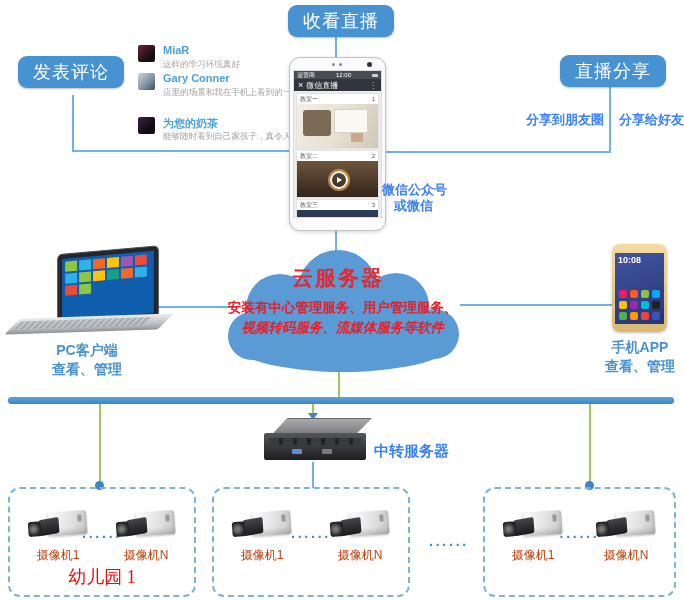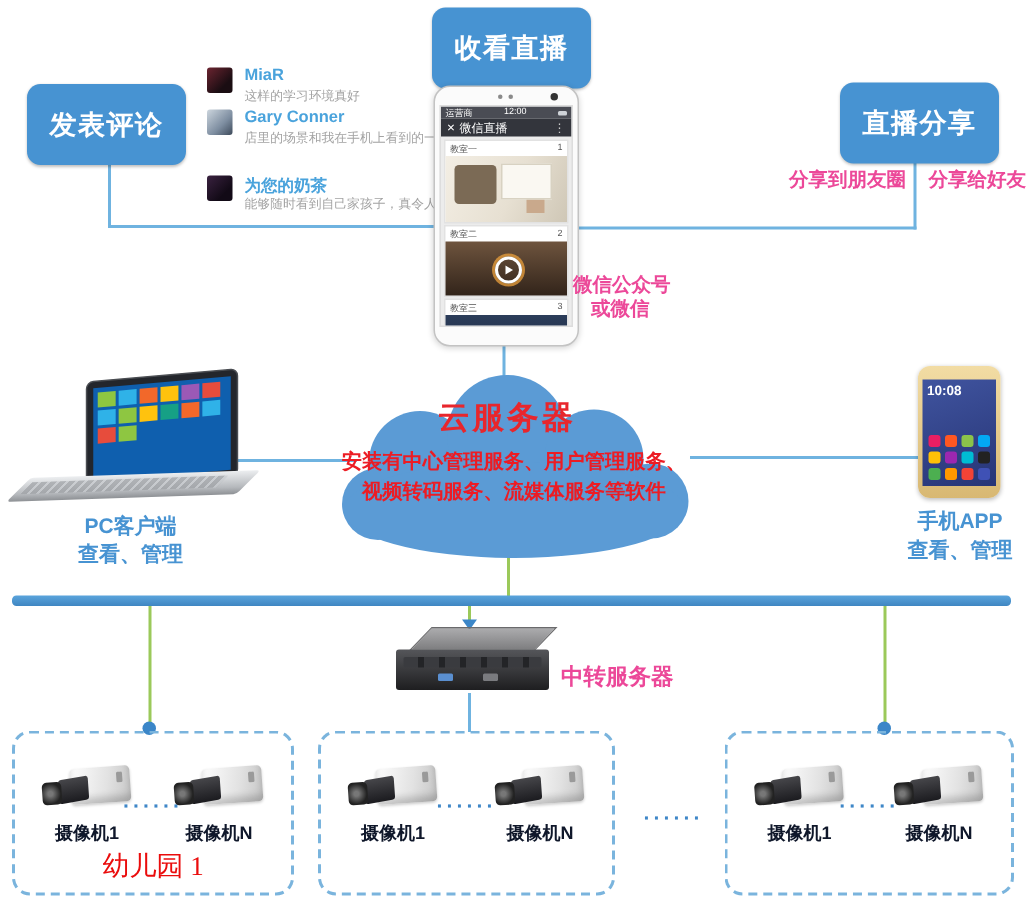--- a/index.html
+++ b/index.html
@@ -7,22 +7,22 @@
           font-family:"Liberation Sans","DejaVu Sans",sans-serif;}
   
   .ln{position:absolute;background:#6fb3e0;}
   .ln-g{position:absolute;background:#9bc95a;}
   .dot-b{position:absolute;width:9px;height:9px;border-radius:50%;background:#3b86c8;}
   .arr-down{position:absolute;width:0;height:0;border-left:5px solid transparent;
             border-right:5px solid transparent;border-top:7px solid #3b86c8;}
   .bus{position:absolute;left:8px;top:397px;width:666px;height:7px;border-radius:3px;
        background:linear-gradient(#5aa4dc,#3f86c2);}
   
-  .lbl-box{position:absolute;background:#4793d2;color:#fff;font-size:18px;font-weight:bold;
-           padding:15px 15px;border-radius:9px;letter-spacing:1px;box-shadow:0 1px 2px rgba(0,0,0,.25);}
+  .lbl-box{position:absolute;background:#4793d2;color:#fff;font-size:18px;font-weight:normal;
+           padding:4px 15px;border-radius:9px;letter-spacing:1px;box-shadow:0 1px 2px rgba(0,0,0,.25);}
   
   .comment{position:absolute;left:138px;width:230px;height:30px;}
   .avatar{position:absolute;left:0;top:1px;width:17px;height:17px;border-radius:2px;}
   .av1{background:linear-gradient(135deg,#6b2430,#1a0d12 70%);}
   .av2{background:linear-gradient(135deg,#cdd6de,#7d8da0 60%,#3d4a5a);}
   .av3{background:linear-gradient(135deg,#3a2240,#120a16 70%);}
   .c-name{position:absolute;left:25px;top:0;font-size:11px;font-weight:bold;color:#4aa3dc;white-space:nowrap;}
   .c-text{position:absolute;left:25px;top:14px;font-size:9px;color:#a3a3a3;white-space:nowrap;transform:scale(.95);transform-origin:left top;}
   
   .phone{position:absolute;left:289px;top:57px;width:95px;height:172px;background:#fbfbfb;
@@ -41,21 +41,21 @@
   .vt1{height:44px;background:linear-gradient(115deg,#f3eee4 0%,#e7e0d2 55%,#cfc7b6 100%);position:relative;}
   .vt1::before{content:"";position:absolute;left:6px;top:6px;width:28px;height:26px;background:#7b6a55;border-radius:3px;
                box-shadow:40px 14px 0 -8px #c9a98c;}
   .vt1::after{content:"";position:absolute;right:10px;top:5px;width:32px;height:22px;background:#faf8f2;border:1px solid #d8d2c2;}
   .vt2{height:36px;background:linear-gradient(#6e543e,#32241a);position:relative;}
   .play{position:absolute;left:50%;top:50%;width:14px;height:14px;margin:-8px 0 0 -8px;border:2px solid #fff;
         border-radius:50%;box-shadow:0 0 0 2px rgba(235,160,60,.75);display:flex;align-items:center;justify-content:center;}
   .play::after{content:"";border-left:5px solid #fff;border-top:3px solid transparent;border-bottom:3px solid transparent;margin-left:1px;}
   .vt3{height:30px;background:linear-gradient(#2c3d5a,#1a2940);}
   
-  .blue-note{position:absolute;color:#ec4899;font-size:13px;font-weight:bold;white-space:nowrap;}
+  .blue-note{position:absolute;color:#3b82f6;font-size:13px;font-weight:bold;white-space:nowrap;}
   .dev-label{position:absolute;color:#4793d2;font-size:14px;font-weight:bold;text-align:center;line-height:19px;}
   
   .cloud-wrap{position:absolute;left:218px;top:248px;width:250px;height:126px;}
   .cloud-title{position:absolute;left:238px;top:264px;width:200px;text-align:center;color:#e8262c;
                font-size:21px;font-weight:bold;letter-spacing:2px;}
   .cloud-desc{position:absolute;left:190px;width:305px;text-align:center;color:#ec1c24;font-size:13.5px;font-weight:bold;}
   
   .laptop{position:absolute;left:15px;top:250px;width:150px;height:92px;}
   .lt-screen{position:absolute;left:42px;top:0;width:102px;height:72px;background:#23262c;border:1px solid #4a4d52;
              border-radius:5px;padding:4px;box-sizing:border-box;transform:rotate(-5deg) skewX(-5deg);}
@@ -94,21 +94,21 @@
   .srv-front{position:absolute;left:0;top:15px;width:102px;height:27px;border-radius:2px;
              background:linear-gradient(#55565a,#1e1e20);}
   .srv-front::before{content:"";position:absolute;left:5px;top:5px;width:92px;height:7px;
              background:repeating-linear-gradient(90deg,#3a3b3f 0 10px,#232427 10px 14px);border-radius:1px;}
   .srv-front::after{content:"";position:absolute;left:28px;top:16px;width:10px;height:5px;background:#5a8fd0;border-radius:1px;
              box-shadow:30px 0 0 #7a7b7f;}
   
   .kbox{position:absolute;top:487px;height:110px;border:2px dashed #7ab4dd;border-radius:12px;box-sizing:border-box;}
   .cam-col{position:absolute;top:20px;width:72px;text-align:center;}
   .cam-col.left{left:12px;} .cam-col.right{right:12px;}
-  .cam-label{margin-top:4px;color:#0f172a;font-size:12px;font-weight:bold;}
+  .cam-label{margin-top:4px;color:#c2410c;font-size:12px;font-weight:normal;}
   .kdots{position:absolute;top:40px;left:0;right:0;text-align:center;color:#3f87c8;font-weight:bold;
          font-size:14px;letter-spacing:2px;}
   .kname{position:absolute;bottom:6px;left:0;right:0;text-align:center;color:#ea0c0c;font-size:18px;
          font-family:"Liberation Serif","DejaVu Serif",serif;}
   .mid-dots{position:absolute;left:420px;top:537px;width:58px;text-align:center;color:#3f87c8;
             font-weight:bold;font-size:14px;letter-spacing:2px;}
   
   .camera{position:relative;width:62px;height:34px;margin:0 auto;transform:rotate(-4deg);}
   .cam-body{position:absolute;right:2px;top:3px;width:40px;height:24px;border-radius:3px;
             background:linear-gradient(100deg,#ffffff,#e2e2e2 60%,#c6c6c6);box-shadow:inset 0 -4px 5px rgba(0,0,0,.18),0 1px 2px rgba(0,0,0,.2);}
@@ -215,21 +215,21 @@
         <circle cx="120" cy="42" r="40"></circle>
         <circle cx="178" cy="58" r="33"></circle>
         <circle cx="216" cy="86" r="25"></circle>
         <circle cx="34" cy="88" r="24"></circle>
         <ellipse cx="125" cy="92" rx="114" ry="32"></ellipse>
       </g>
     </svg>
   </div>
   <div class="cloud-title">云服务器</div>
   <div class="cloud-desc" style="top:299px;">安装有中心管理服务、用户管理服务、</div>
-  <div class="cloud-desc" style="top:319px;">视频转码服务、流媒体服务等软件</div>
+  <div class="cloud-desc" style="top:319px;font-style:italic;">视频转码服务、流媒体服务等软件</div>
 
   <div class="laptop">
     <div class="lt-screen">
       <div class="lt-display">
         <div class="tile"></div>
           <div class="tile"></div>
           <div class="tile"></div>
           <div class="tile"></div>
         <div class="tile"></div>
           <div class="tile"></div>

